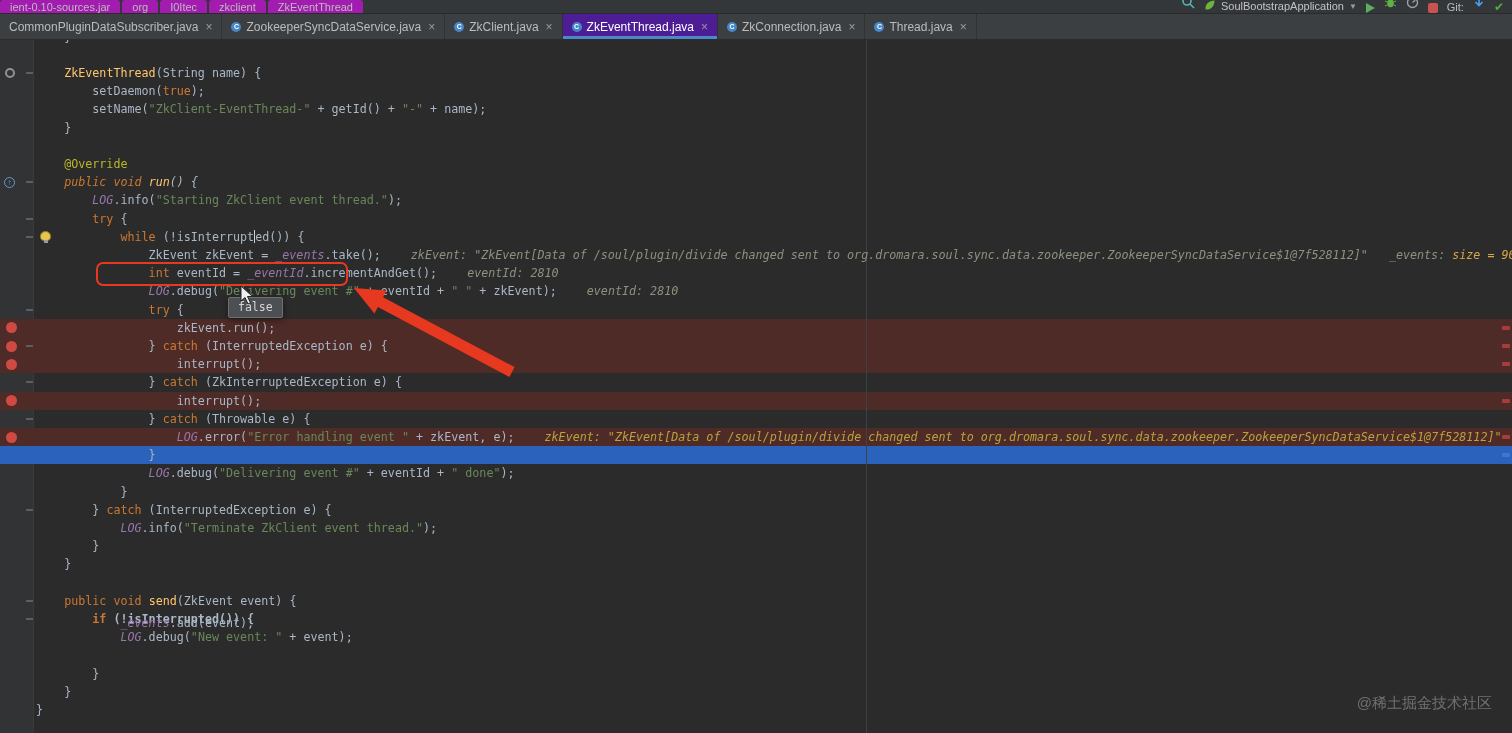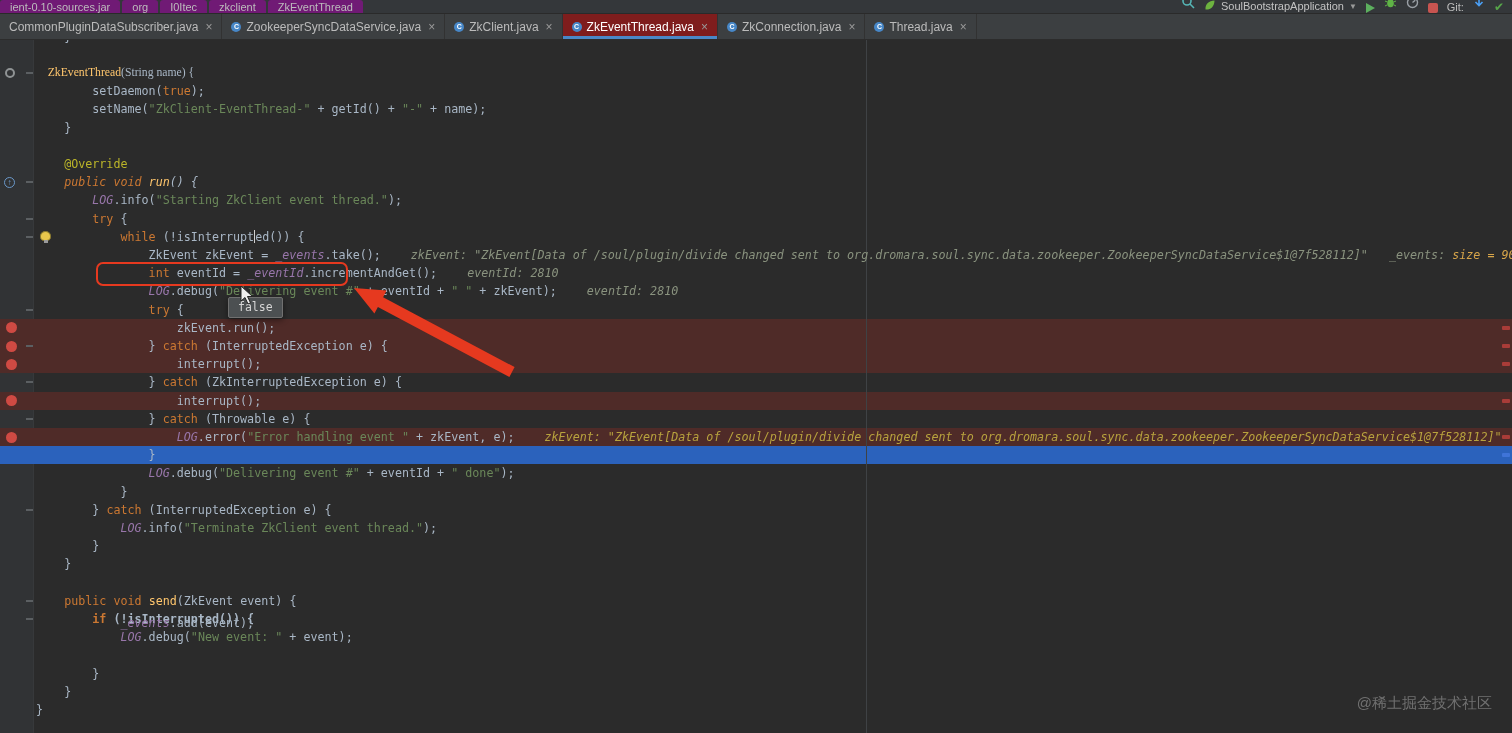--- a/index.html
+++ b/index.html
@@ -2,33 +2,33 @@
 <html style="--editor-bg: #2b2b2b; --accent-blue: #4a88c7; --execution-line: #2b62bc; --breakpoint-line: #4f2b28; --breakpoint-dot: #cf4a43; --annotation-red: #e6391f; --keyword: #cc7832; --string: #6a8759; --plain: #a9b7c6; --method: #ffc66d; --field: #9876aa; --annotation: #bbb529; --hint: #8a937f; --hint-changed: #b8a33e; --hint-value: #d7a54a;"><head>
 <meta charset="utf-8">
 <style>
   *{box-sizing:border-box;margin:0;padding:0}
   html,body{width:1512px;height:733px;overflow:hidden;background:#2b2b2b;font-family:"Liberation Sans","DejaVu Sans",sans-serif}
   .app{position:relative;width:1512px;height:733px;background:#2b2b2b}
 
   
   .navbar{position:absolute;top:0;left:0;right:0;height:14px;background:#34373a;border-bottom:1px solid #2a2a2a;display:flex;align-items:stretch;overflow:hidden}
   .crumbs{display:flex;align-items:stretch}
-  .crumb{background:#701a75;color:#bdbdbd;font-size:11px;line-height:14px;padding:0 10px;margin-right:2px;border-radius:3px 3px 0 0;white-space:nowrap;cursor:default}
+  .crumb{background:#a21caf;color:#bdbdbd;font-size:11px;line-height:14px;padding:0 10px;margin-right:2px;border-radius:3px 3px 0 0;white-space:nowrap;cursor:default}
   .nav-right{margin-left:auto;display:flex;align-items:flex-end;gap:9px;padding-right:8px}
   .runconfig{display:flex;align-items:center;gap:5px;color:#c3c3c3;font-size:11px;white-space:nowrap}
   .ddcaret{color:#9a9a9a;font-size:8px}
   .play-btn{width:0;height:0;border-left:9px solid #5caf5e;border-top:5px solid transparent;border-bottom:5px solid transparent}
   .stop-btn{width:10px;height:10px;background:#c75450;border-radius:2px}
   .git-label{color:#bdbdbd;font-size:11px;white-space:nowrap}
   .commit-check{color:#57a64a;font-size:12px;line-height:12px}
 
   
   .tabbar{position:absolute;top:14px;left:0;right:0;height:26px;background:#3c3f41;border-bottom:1px solid #2c2c2c;display:flex;align-items:stretch;overflow:hidden}
   .tab{position:relative;display:flex;align-items:center;padding:0 9px;color:#bbbbbb;font-size:12px;white-space:nowrap;border-right:1px solid #323232;cursor:default}
-  .tab.active{background:#7f1d1d;color:#ffffff}
+  .tab.active{background:#4c1d95;color:#ffffff}
   .tab.active::after{content:'';position:absolute;left:0;right:0;bottom:0;height:3px;background:var(--accent-blue,#4a88c7)}
   .tab-icon{display:inline-block;width:10px;height:10px;border-radius:50%;background:#4787c7;margin-right:5px;position:relative}
   .tab-icon::after{content:'C';position:absolute;left:0;top:0;width:10px;height:10px;color:#fff;font-size:7px;line-height:10px;text-align:center;font-weight:bold}
   .tab-close{margin-left:7px;color:#9a9a9a;font-size:12px;line-height:12px}
 
   
   .editor{position:absolute;top:40px;left:0;right:0;bottom:0;background:var(--editor-bg,#2b2b2b);overflow:hidden}
   .gutter-bg{position:absolute;left:0;top:0;bottom:0;width:34px;background:#313335;border-right:1px solid #37393b;z-index:0}
   #hl-layer .row-hl{position:absolute;left:0;right:0;height:18.2px;z-index:1}
   .hl-break{background:var(--breakpoint-line,#4f2b28)}
@@ -173,21 +173,21 @@
         <div class="g-breakpoint" style="top: 351.6px;"></div>
         <div class="fold-mark" style="top: 377.8px;"></div>
         <div class="g-breakpoint" style="top: 388px;"></div>
         <div class="fold-mark" style="top: 468.8px;"></div>
         <div class="fold-mark" style="top: 559.8px;"></div>
         <div class="fold-mark" style="top: 578px;"></div>
       </div>
     <div id="code-layer">
         <div class="code-line" style="top: -12.4px;"><span class="tk-p">    }</span></div>
         <div class="code-line" style="top: 5.8px;"></div>
-        <div class="code-line" style="top: 24px; font-family: Liberation Serif, serif;"><span class="tk-p">    </span><span class="tk-m">ZkEventThread</span><span class="tk-p">(String name) {</span></div>
+        <div class="code-line" style="top: 24px;"><span class="tk-p">    </span><span class="tk-m">ZkEventThread</span><span class="tk-p">(String name) {</span></div>
         <div class="code-line" style="top: 42.2px;"><span class="tk-p">        setDaemon(</span><span class="tk-k">true</span><span class="tk-p">);</span></div>
         <div class="code-line" style="top: 60.4px;"><span class="tk-p">        setName(</span><span class="tk-s">"ZkClient-EventThread-"</span><span class="tk-p"> + getId() + </span><span class="tk-s">"-"</span><span class="tk-p"> + name);</span></div>
         <div class="code-line" style="top: 78.6px;"><span class="tk-p">    }</span></div>
         <div class="code-line" style="top: 96.8px;"></div>
         <div class="code-line" style="top: 115px;"><span class="tk-a">    @Override</span></div>
         <div class="code-line" style="top: 133.2px; font-style: italic;"><span class="tk-p">    </span><span class="tk-k">public</span><span class="tk-p"> </span><span class="tk-k">void</span><span class="tk-p"> </span><span class="tk-m">run</span><span class="tk-p">() {</span></div>
         <div class="code-line" style="top: 151.4px;"><span class="tk-p">        </span><span class="tk-f">LOG</span><span class="tk-p">.info(</span><span class="tk-s">"Starting ZkClient event thread."</span><span class="tk-p">);</span></div>
         <div class="code-line" style="top: 169.6px;"><span class="tk-p">        </span><span class="tk-k">try</span><span class="tk-p"> {</span></div>
         <div class="code-line" style="top: 187.8px;"><span class="tk-p">            </span><span class="tk-k">while</span><span class="tk-p"> (!isInterrupt</span><span class="caret"></span><span class="tk-p">ed()) {</span></div>
         <div class="code-line" style="top: 206px;"><span class="tk-p">                ZkEvent zkEvent = </span><span class="tk-f">_events</span><span class="tk-p">.take();</span><span class="tk-hg hint-first">zkEvent: "ZkEvent[Data of /soul/plugin/divide changed sent to org.dromara.soul.sync.data.zookeeper.ZookeeperSyncDataService$1@7f528112]"</span><span class="tk-hg">   _events: </span><span class="tk-ho">size = 9073</span></div>

